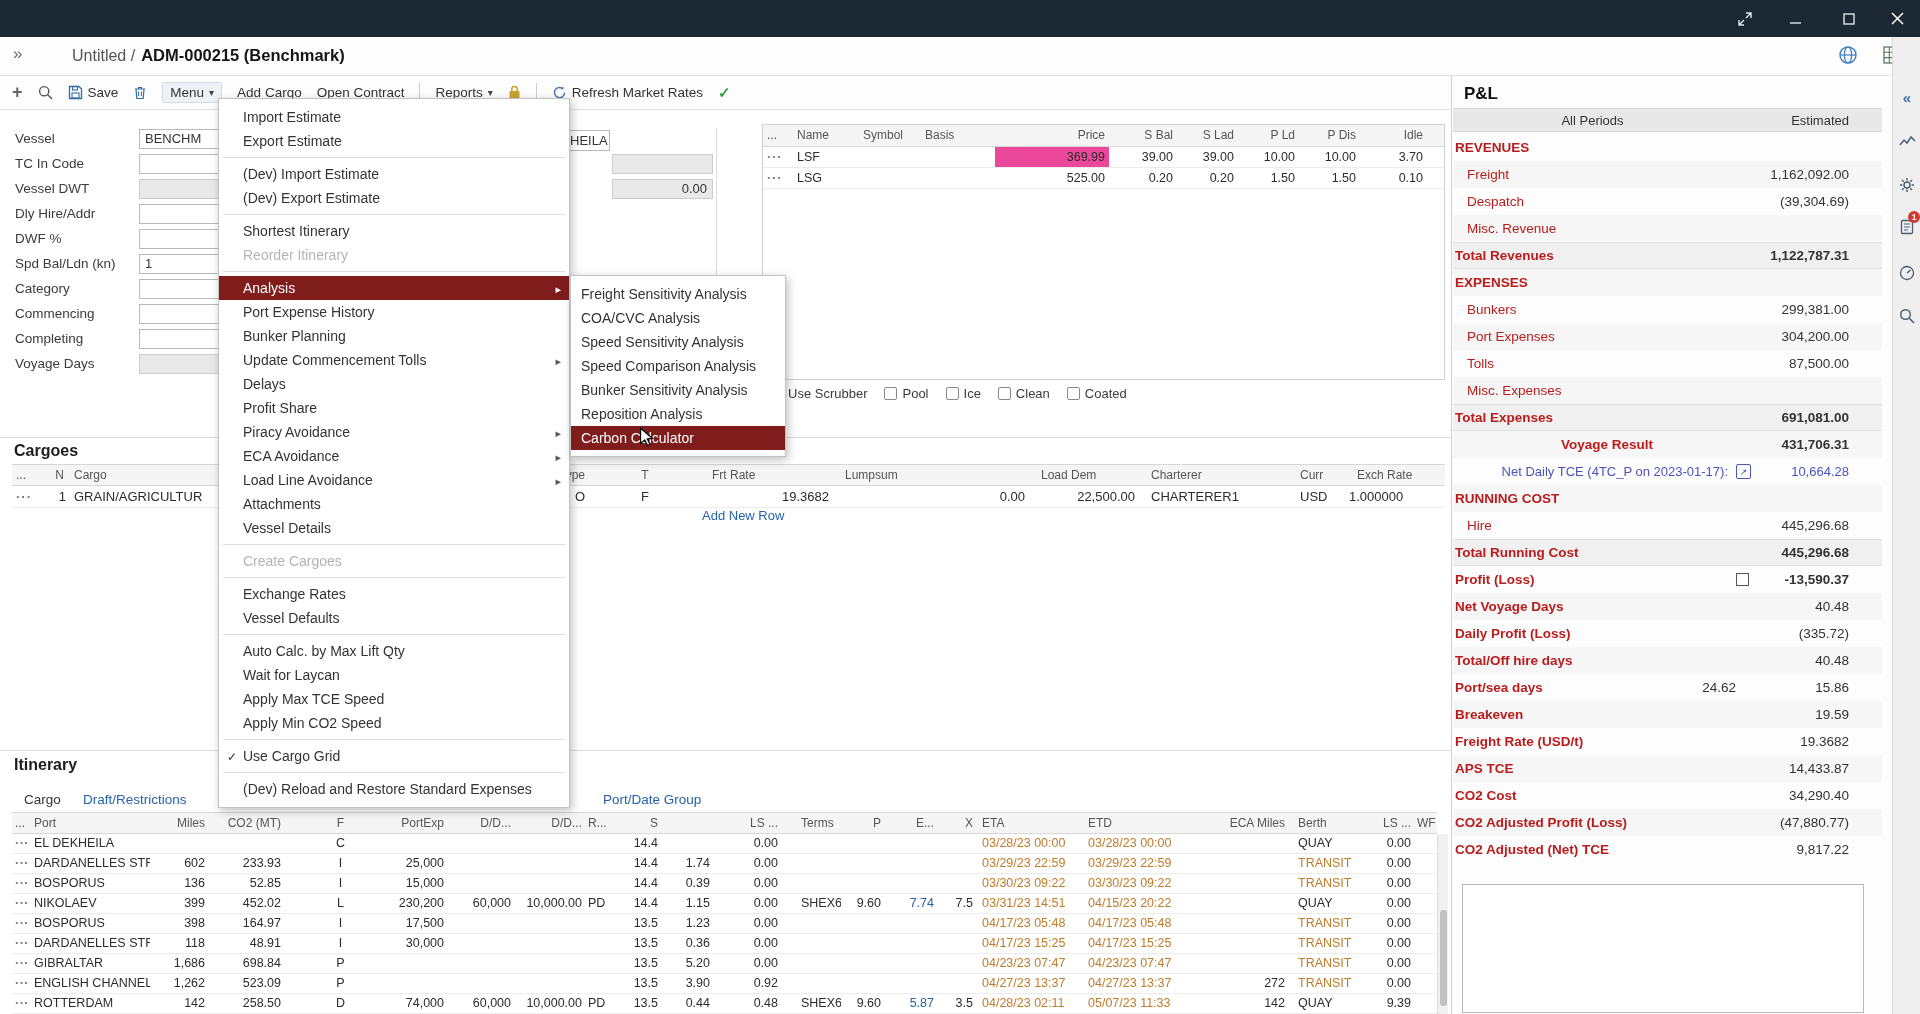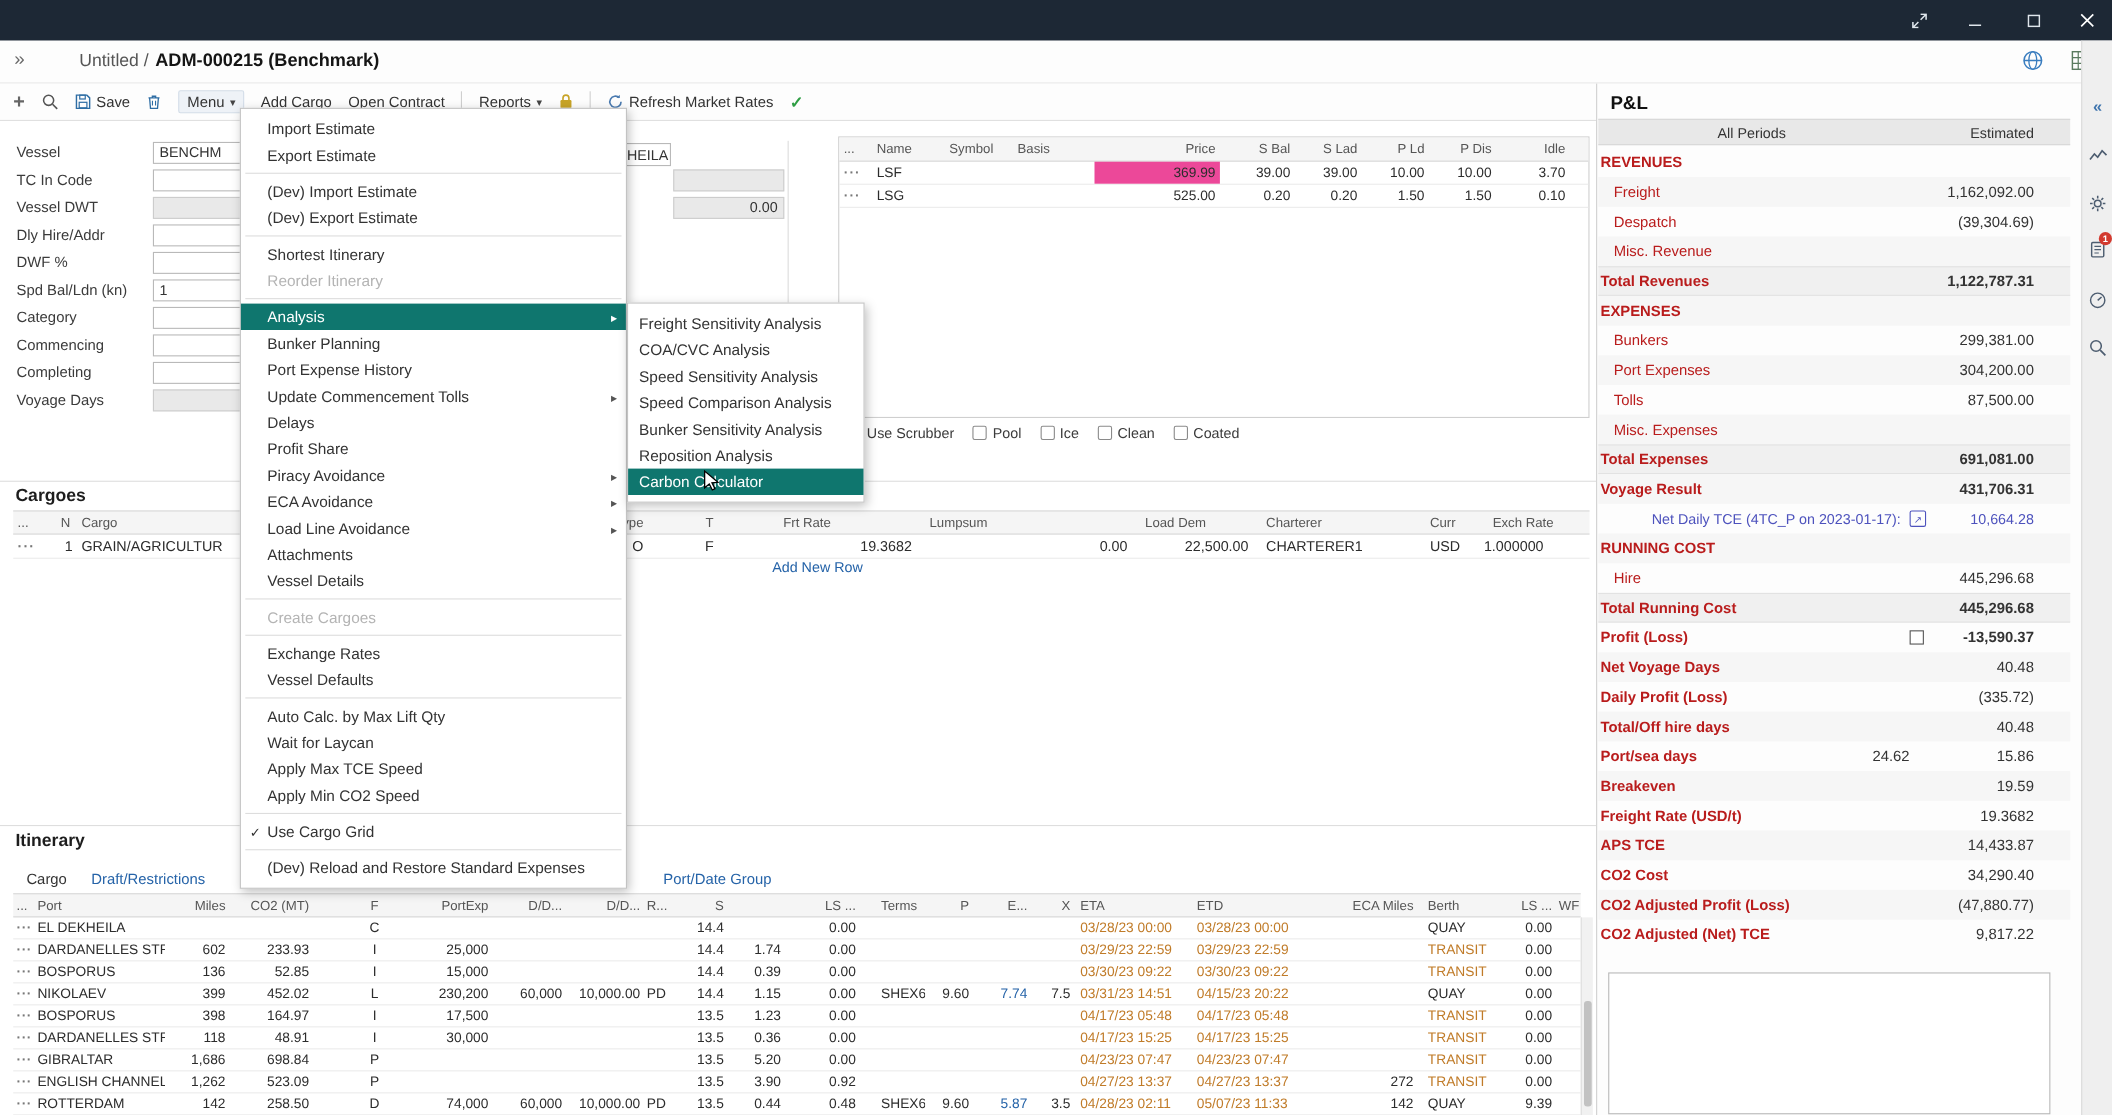--- a/index.html
+++ b/index.html
@@ -117,21 +117,21 @@
 .pnl-row{display:flex;align-items:center;height:27px;font-size:13.5px;overflow:hidden;padding-left:2px}
 .pnl-rows > .pnl-row:nth-child(even){background:#f6f6f6}
 .pnl-row .lbl{flex:1;white-space:nowrap;color:#b91c1c}
 .pnl-row .val{width:90px;text-align:right;margin-right:33px;white-space:nowrap}
 .pnl-row .val2{display:none}
 .pnl-row.two .val2{display:block;width:60px;text-align:right;margin-right:23px}
 .pnl-row.indent .lbl{padding-left:12px}
 .pnl-row.section{font-weight:bold;color:#141414}
 .pnl-row.total{font-weight:bold;background:#f0f0f0 !important;border-top:1px solid #e2e2e2;border-bottom:1px solid #e2e2e2}
 .pnl-row.result{font-weight:bold}
-.pnl-row.result .lbl{text-align:left;}
+.pnl-row.result .lbl{text-align:center;}
 .pnl-row.tce{color:#4d52bd;font-size:13px}
 .pnl-row.tce .lbl{text-align:right;margin-right:8px;color:#4d52bd}
 .pnl-row.tce .val{color:#4d52bd}
 .tce-icon{display:none}
 .pnl-row.tce .tce-icon{display:flex;width:15px;height:15px;border:1.5px solid #4d52bd;border-radius:2px;align-items:center;justify-content:center;margin-right:8px;cursor:pointer}
 .pnl-row.tce .tce-icon::before{content:"\2197";font-size:9px;color:#4d52bd}
 .pnl-row .cb{display:none}
 .pnl-row.profit{font-weight:bold}
 .pnl-row.profit .cb{display:block;width:13px;height:13px;border:1.5px solid #555;background:#fff;margin-right:10px;cursor:pointer}
 .pnl-row.stat .lbl{font-weight:bold}
@@ -145,21 +145,21 @@
 .badge{position:absolute;right:1px;top:-4px;min-width:12px;height:12px;background:#d33a2f;color:#fff;border-radius:6px;font-size:8.5px;line-height:12px;text-align:center;padding:0 2px;font-weight:bold}
 
 
 .menu-panel{position:absolute;left:218px;top:98px;width:352px;background:#fff;border:1px solid #c3c3c3;box-shadow:2px 3px 9px rgba(0,0,0,.25);padding:6px 0;z-index:50}
 .menu-item{height:24px;display:flex;align-items:center;padding:0 8px;font-size:14px;color:#333;cursor:pointer;white-space:nowrap}
 .menu-item .check{width:16px;flex:none}
 .menu-item.checked .check::before{content:"\2713";font-size:12px;color:#333}
 .menu-item .lbl{flex:1;overflow:hidden}
 .menu-item .arrow{width:10px;flex:none;text-align:right}
 .menu-item.has-sub .arrow::before{content:"\25B8";font-size:11px;color:#555}
-.menu-item.highlight{background:#0f766e;color:#fff}
+.menu-item.highlight{background:#7f1d1d;color:#fff}
 .menu-item.highlight.has-sub .arrow::before{color:#fff}
 .menu-item.disabled{color:#b4b4b4}
 .menu-item.separator{height:1px;background:#ddd;margin:4px 4px;padding:0;cursor:default}
 .submenu-panel{position:absolute;left:570px;top:275px;width:216px;background:#fff;border:1px solid #c3c3c3;box-shadow:2px 3px 9px rgba(0,0,0,.25);padding:6px 0;z-index:60}
 .submenu-panel .menu-item{padding:0 10px}
 .cursor{position:absolute;left:636px;top:426px;z-index:100;pointer-events:none}
 </style>
 </head>
 <body>
 
@@ -964,27 +964,27 @@
       </div>
 
       <div class="menu-item highlight has-sub">
         <span class="check"></span>
         <span class="lbl">Analysis</span>
         <span class="arrow"></span>
       </div>
 
       <div class="menu-item">
         <span class="check"></span>
+        <span class="lbl">Port Expense History</span>
+        <span class="arrow"></span>
+      </div>
+
+      <div class="menu-item">
+        <span class="check"></span>
         <span class="lbl">Bunker Planning</span>
-        <span class="arrow"></span>
-      </div>
-
-      <div class="menu-item">
-        <span class="check"></span>
-        <span class="lbl">Port Expense History</span>
         <span class="arrow"></span>
       </div>
 
       <div class="menu-item has-sub">
         <span class="check"></span>
         <span class="lbl">Update Commencement Tolls</span>
         <span class="arrow"></span>
       </div>
 
       <div class="menu-item">

